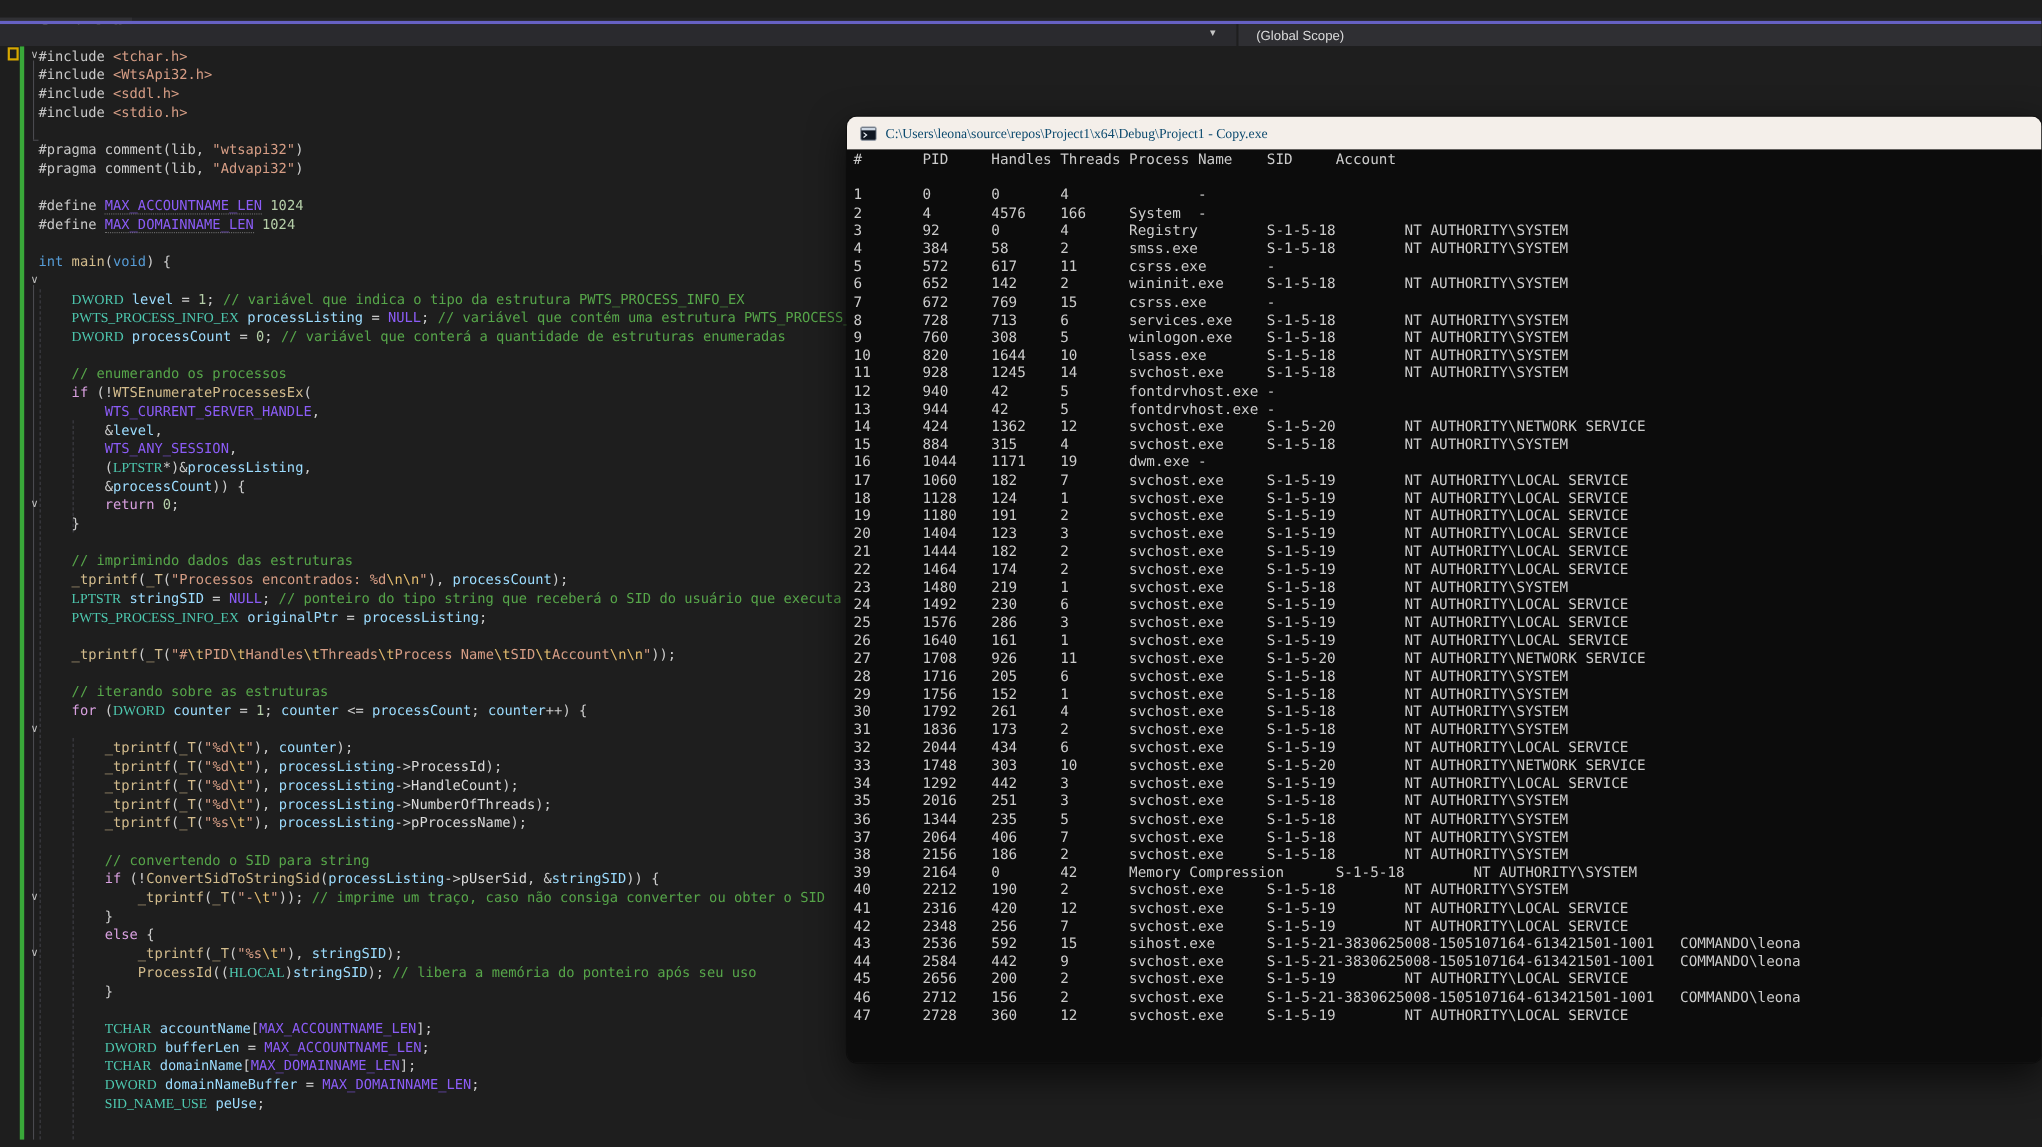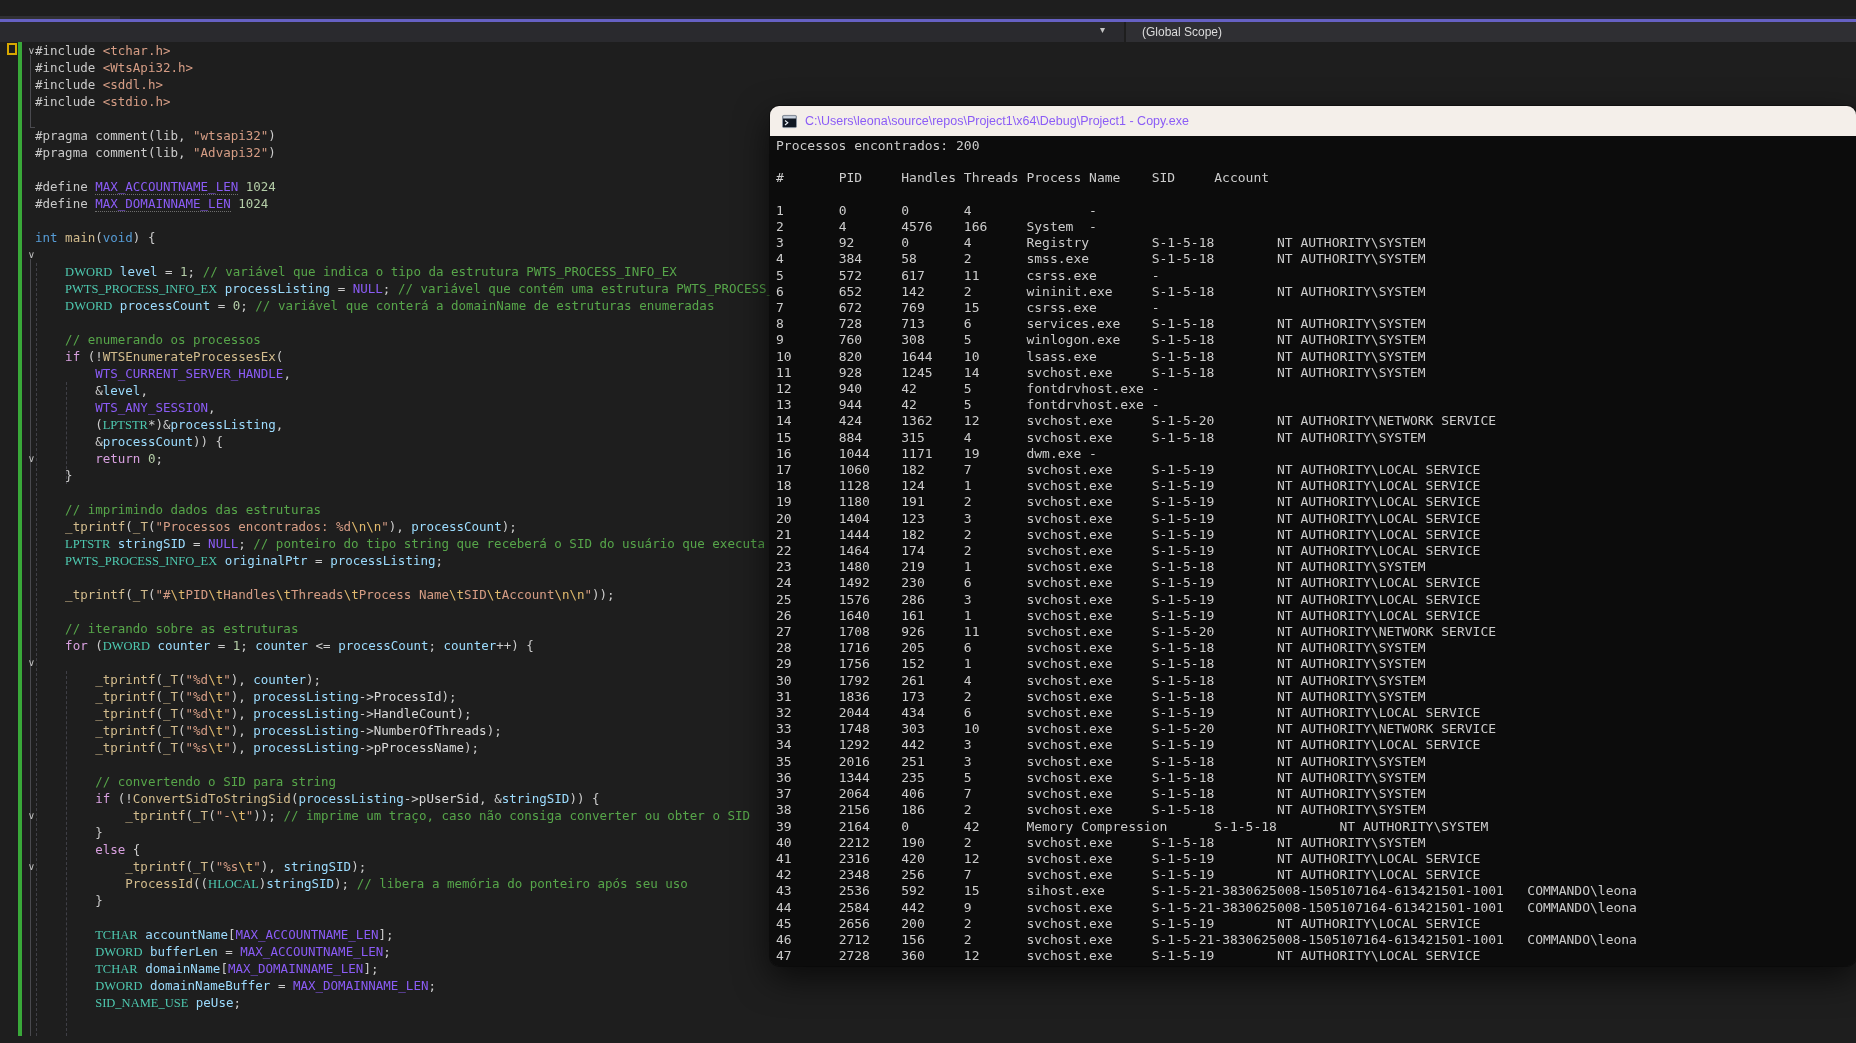--- a/index.html
+++ b/index.html
@@ -86,22 +86,22 @@
   .console-win {
     position:absolute; left:770px; top:106px; width:1086px; height:860px;
     border-radius:9px; overflow:hidden; z-index:10;
     box-shadow: 0 12px 34px rgba(0,0,0,0.65), 0 0 0 1px rgba(0,0,0,0.35);
   }
   .console-title {
     height:30px; background: var(--contitle-bg, #F4EFEA);
     display:flex; align-items:center; padding-left:12px;
   }
   .console-title .ctext {
-    margin-left:8px; font-size:12.5px; color:#8b5cf6; white-space:nowrap;
-    font-family:Liberation Sans, sans-serif;
+    margin-left:8px; font-size:12.5px; color:#0c4a6e; white-space:nowrap;
+    font-family:Liberation Serif, serif;
   }
   .console-body {
     height:830px; background: var(--console-bg, #0C0C0C);
     padding:2px 0 0 6px;
   }
   .console-body pre {
     font-family:"DejaVu Sans Mono","Liberation Mono",monospace;
     font-size:13px; line-height:16.2px; color: var(--console-fg, #CCCCCC);
     tab-size:8; -moz-tab-size:8; white-space:pre;
   }
@@ -162,21 +162,21 @@
       <div class="cl"><span class="tk-pp">#pragma </span><span class="tk-pun">comment(lib, </span><span class="tk-str">"wtsapi32"</span><span class="tk-pun">)</span></div>
       <div class="cl"><span class="tk-pp">#pragma </span><span class="tk-pun">comment(lib, </span><span class="tk-str">"Advapi32"</span><span class="tk-pun">)</span></div>
       <div class="cl"></div>
       <div class="cl"><span class="tk-pp">#define </span><span class="tk-mac tk-def">MAX_ACCOUNTNAME_LEN</span><span class="tk-pun"> </span><span class="tk-num">1024</span></div>
       <div class="cl"><span class="tk-pp">#define </span><span class="tk-mac tk-def">MAX_DOMAINNAME_LEN</span><span class="tk-pun"> </span><span class="tk-num">1024</span></div>
       <div class="cl"></div>
       <div class="cl"><span class="tk-kw">int</span><span class="tk-pun"> </span><span class="tk-fn">main</span><span class="tk-pun">(</span><span class="tk-kw">void</span><span class="tk-pun">) {</span></div>
       <div class="cl"></div>
       <div class="cl"><span class="tk-pun">    </span><span class="tk-typ">DWORD</span><span class="tk-pun"> </span><span class="tk-var">level</span><span class="tk-pun"> = </span><span class="tk-num">1</span><span class="tk-pun">; </span><span class="tk-cmt">// variável que indica o tipo da estrutura PWTS_PROCESS_INFO_EX</span></div>
       <div class="cl"><span class="tk-pun">    </span><span class="tk-typ">PWTS_PROCESS_INFO_EX</span><span class="tk-pun"> </span><span class="tk-var">processListing</span><span class="tk-pun"> = </span><span class="tk-mac">NULL</span><span class="tk-pun">; </span><span class="tk-cmt">// variável que contém uma estrutura PWTS_PROCESS_INFO_EX</span></div>
-      <div class="cl"><span class="tk-pun">    </span><span class="tk-typ">DWORD</span><span class="tk-pun"> </span><span class="tk-var">processCount</span><span class="tk-pun"> = </span><span class="tk-num">0</span><span class="tk-pun">; </span><span class="tk-cmt">// variável que conterá a domainName de estruturas enumeradas</span></div>
+      <div class="cl"><span class="tk-pun">    </span><span class="tk-typ">DWORD</span><span class="tk-pun"> </span><span class="tk-var">processCount</span><span class="tk-pun"> = </span><span class="tk-num">0</span><span class="tk-pun">; </span><span class="tk-cmt">// variável que conterá a quantidade de estruturas enumeradas</span></div>
       <div class="cl"></div>
       <div class="cl"><span class="tk-pun">    </span><span class="tk-cmt">// enumerando os processos</span></div>
       <div class="cl"><span class="tk-pun">    </span><span class="tk-ctl">if</span><span class="tk-pun"> (!</span><span class="tk-fn">WTSEnumerateProcessesEx</span><span class="tk-pun">(</span></div>
       <div class="cl"><span class="tk-pun">        </span><span class="tk-mac">WTS_CURRENT_SERVER_HANDLE</span><span class="tk-pun">,</span></div>
       <div class="cl"><span class="tk-pun">        &amp;</span><span class="tk-var">level</span><span class="tk-pun">,</span></div>
       <div class="cl"><span class="tk-pun">        </span><span class="tk-mac">WTS_ANY_SESSION</span><span class="tk-pun">,</span></div>
       <div class="cl"><span class="tk-pun">        (</span><span class="tk-typ">LPTSTR</span><span class="tk-pun">*)&amp;</span><span class="tk-var">processListing</span><span class="tk-pun">,</span></div>
       <div class="cl"><span class="tk-pun">        &amp;</span><span class="tk-var">processCount</span><span class="tk-pun">)) {</span></div>
       <div class="cl"><span class="tk-pun">        </span><span class="tk-ctl">return</span><span class="tk-pun"> </span><span class="tk-num">0</span><span class="tk-pun">;</span></div>
       <div class="cl"><span class="tk-pun">    }</span></div>
@@ -219,21 +219,20 @@
     <span style="display:flex">
       <svg width="15" height="15" viewBox="0 0 16 16">
           <rect x="0.5" y="1.5" width="15" height="13" rx="1.5" fill="#101722" stroke="#8a93a0"></rect>
           <rect x="1.2" y="2.2" width="13.6" height="2.6" fill="#ccd6e2"></rect>
           <path d="M3.2 7l3 2.4-3 2.4" stroke="#e8eef4" stroke-width="1.2" fill="none"></path>
         </svg>
     </span>
     <span class="ctext">C:\Users\leona\source\repos\Project1\x64\Debug\Project1 - Copy.exe</span>
   </div>
   <div class="console-body">
-    <pre class="gap1" id="con-intro">Processos encontrados: 200</pre>
     <pre class="gap1" id="con-header">#	PID	Handles	Threads	Process Name	SID	Account</pre>
     <pre id="con-rows">1	0	0	4		-
 2	4	4576	166	System	-
 3	92	0	4	Registry	S-1-5-18	NT AUTHORITY\SYSTEM
 4	384	58	2	smss.exe	S-1-5-18	NT AUTHORITY\SYSTEM
 5	572	617	11	csrss.exe	-
 6	652	142	2	wininit.exe	S-1-5-18	NT AUTHORITY\SYSTEM
 7	672	769	15	csrss.exe	-
 8	728	713	6	services.exe	S-1-5-18	NT AUTHORITY\SYSTEM
 9	760	308	5	winlogon.exe	S-1-5-18	NT AUTHORITY\SYSTEM

